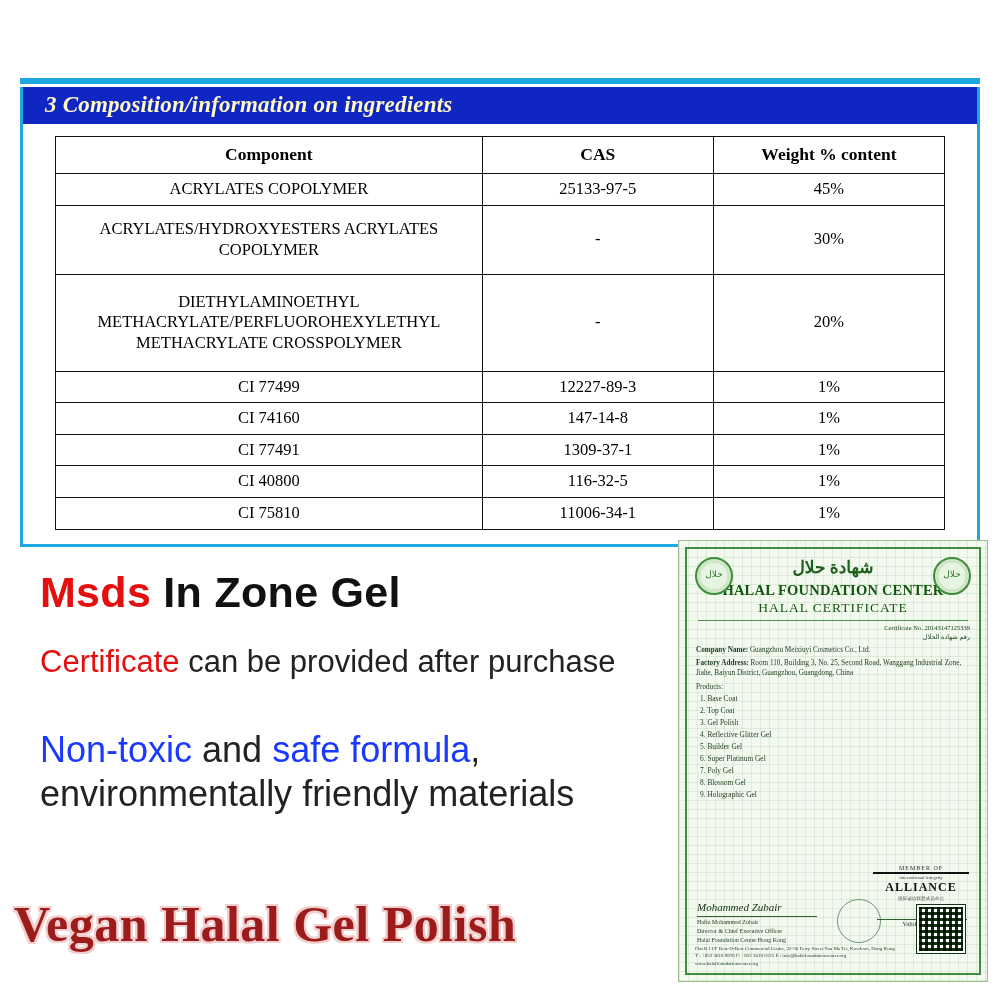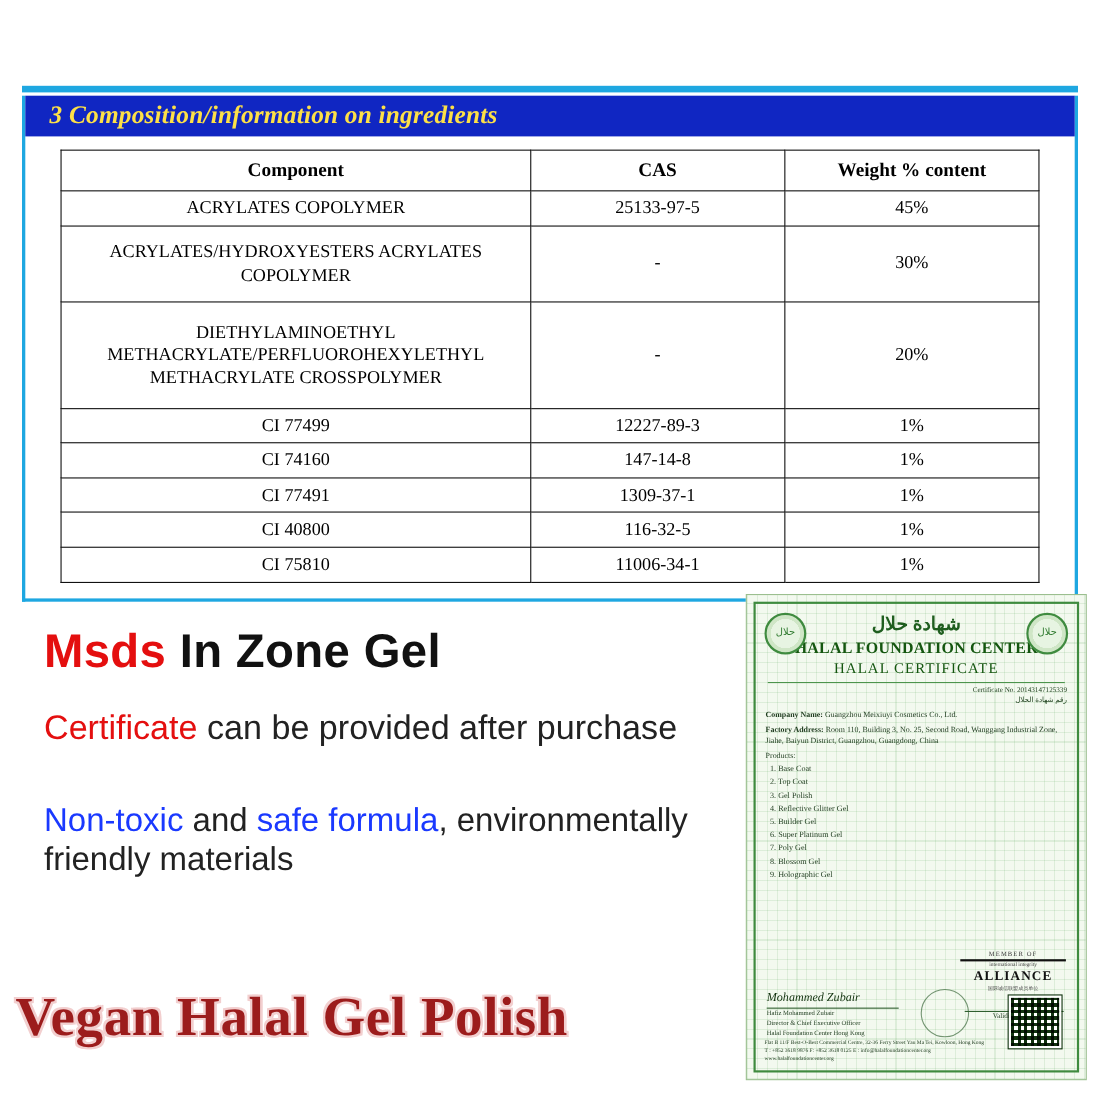--- a/index.html
+++ b/index.html
@@ -28,21 +28,21 @@
     background: #ffffff;
     padding: 0;
   }
   .sds-topbar {
     height: 6px;
     background: #1ea7e1;
     margin-bottom: 3px;
   }
   .sds-header {
     background: #1026c2;
-    color: #fde047;
+    color: #fef9c3;
     font-family: "Liberation Serif", serif;
     font-style: italic;
     font-weight: bold;
     font-size: 23px;
     padding: 5px 0 6px 22px;
     letter-spacing: .2px;
   }
   .sds-body {
     padding: 12px 8px 14px 8px;
   }
@@ -101,21 +101,21 @@
   .line-cert {
     font-size: 31px;
     color: #222222;
     margin: 0 0 46px 0;
     line-height: 1.25;
   }
   .line-cert .red {
     color: #e40f0f;
   }
   .line-nontox {
-    font-size: 30px;
+    font-size: 36px;
     color: #222222;
     margin: 0;
     line-height: 1.22;
   }
   .line-nontox .blue {
     color: #1a39ff;
   }
   .vegan {
     position: absolute;
     left: 14px;

